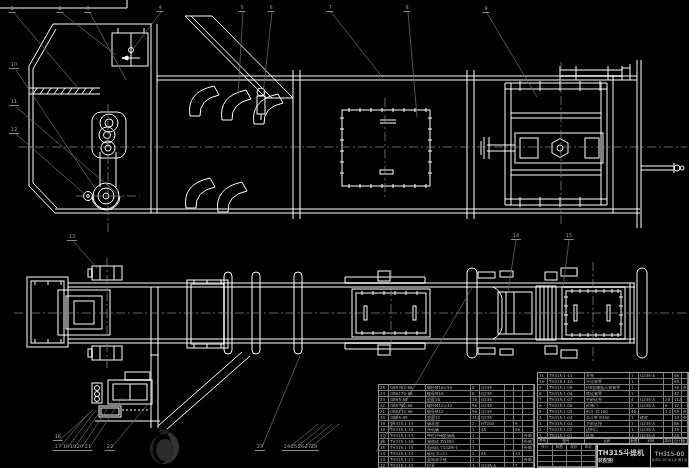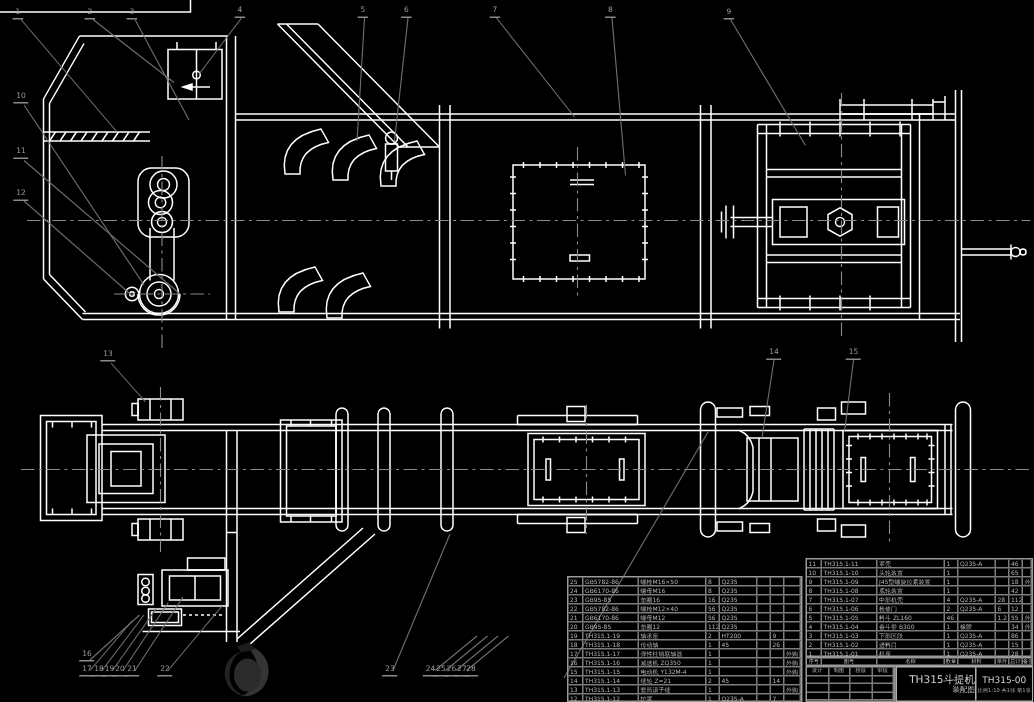--- a/index.html
+++ b/index.html
@@ -23,21 +23,21 @@
             border-right:1px solid #7d7d7d;text-align:center;}
   
   .sig{position:absolute;left:537px;top:444px;width:60px;height:24px;display:grid;
        grid-template-columns:repeat(4,1fr);grid-template-rows:repeat(4,1fr);
        border:1px solid #9a9a9a;box-sizing:border-box;}
   .sig>div{border-right:1px solid #7d7d7d;border-bottom:1px solid #7d7d7d;overflow:hidden;
        font-size:3.5px;line-height:5px;color:#b5b5b5;text-align:center;}
   .titleblock{position:absolute;left:597px;top:444px;width:92px;height:24px;display:flex;
        border:1px solid #b0b0b0;box-sizing:border-box;}
   .tb-product{width:52px;border-right:1px solid #b0b0b0;display:flex;flex-direction:column;
-       align-items:flex-end;justify-content:center;overflow:hidden;}
+       align-items:flex-start;justify-content:center;overflow:hidden;font-weight:bold;}
   .tb-product .big{font-size:7px;line-height:8px;color:#cfcfcf;white-space:nowrap;}
   .tb-product .sub{font-size:5px;line-height:6px;color:#bdbdbd;white-space:nowrap;}
   .tb-no{flex:1;display:flex;flex-direction:column;align-items:center;justify-content:center;overflow:hidden;}
   .tb-no .num{font-size:6px;line-height:8px;color:#d2d2d2;white-space:nowrap;}
   .tb-no .note{font-size:3.5px;line-height:5px;color:#a8a8a8;white-space:nowrap;}
 </style>
 </head>
 <body>
 
 <div class="canvas">

